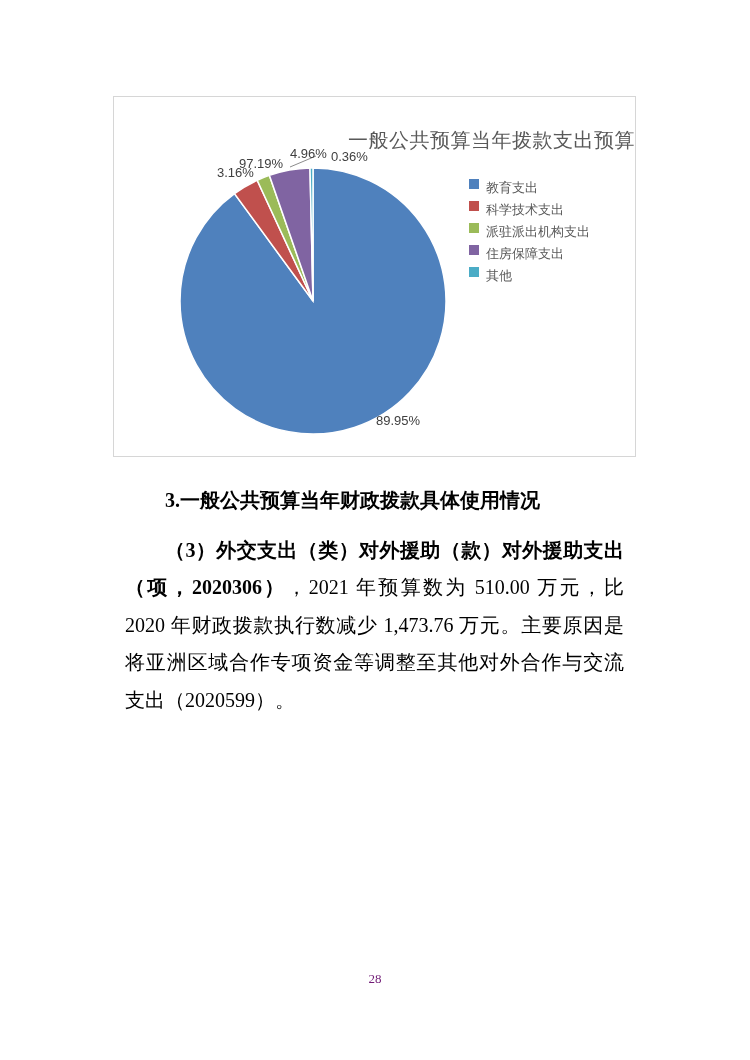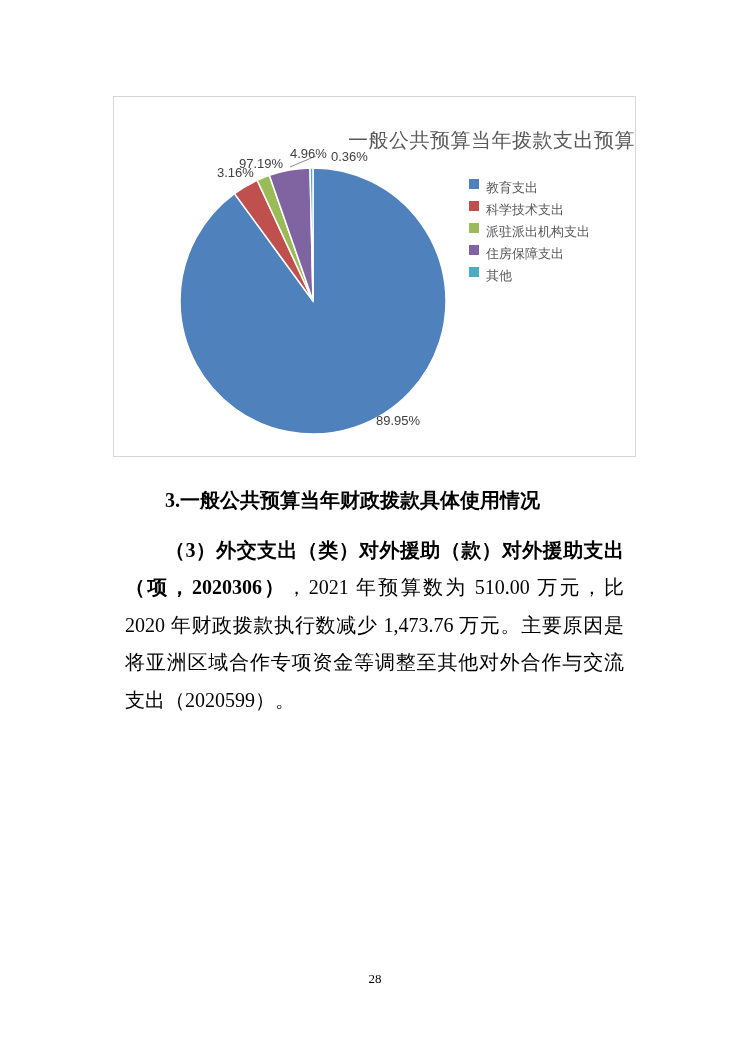--- a/index.html
+++ b/index.html
@@ -33,21 +33,21 @@
   .body-text {
     position:absolute; left:113px; top:470px; width:523px;
     font-size:20px; line-height:37.5px; color:#000000;
     text-align:justify;
   }
   .body-text p { margin:12px; text-indent:40px; }
   .body-text .heading { font-weight:bold; }
   .bold { font-weight:bold; }
   .page-number {
     position:absolute; top:971px; left:0; right:0; text-align:center;
-    font-size:13px; color:#000000;
+    font-size:13px; color:#701a75;
   }
 </style>
 </head>
 <body>
 
 <div class="page">
 
   <div class="chart-box">
     <svg class="pie-svg" width="523" height="361" viewBox="0 0 523 361">
         <path d="M199,204 L199.00,71.00 A133,133 0 1 1 120.49,96.65 Z" fill="#4F81BD" stroke="#ffffff" stroke-width="1.5"></path>

